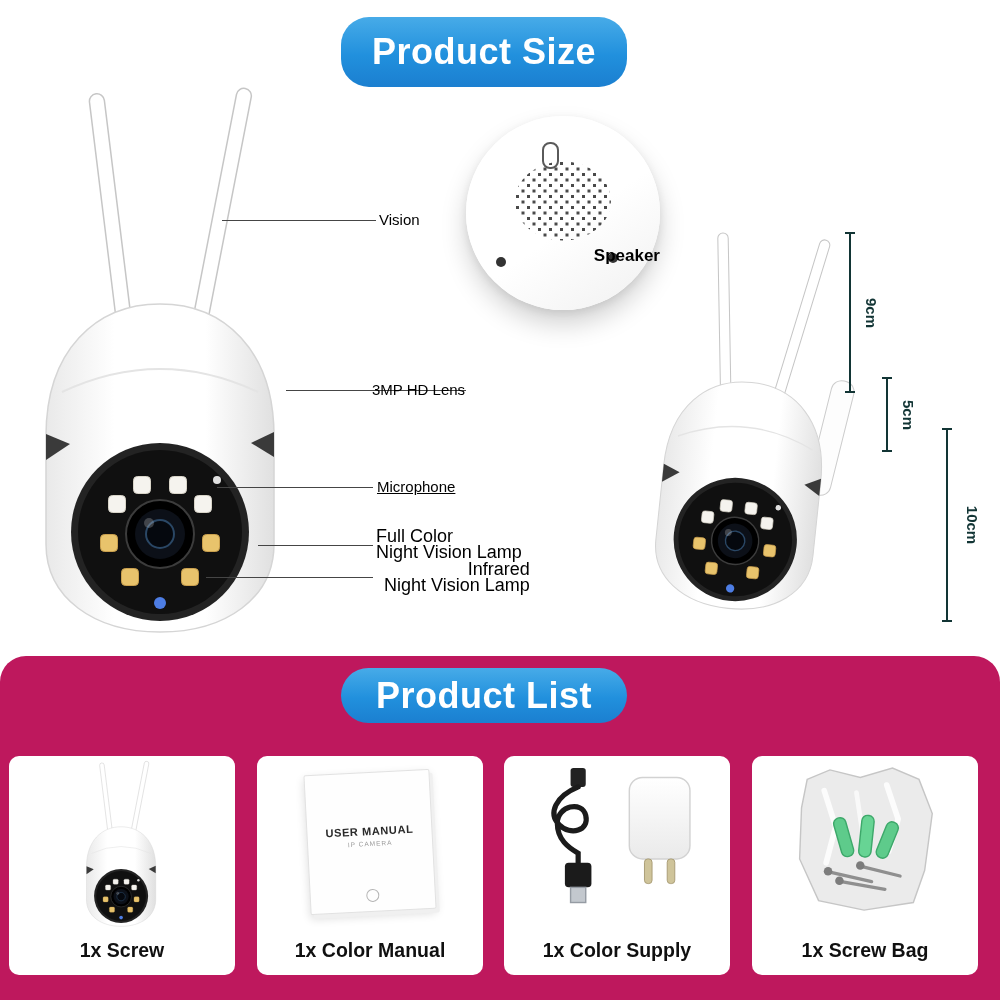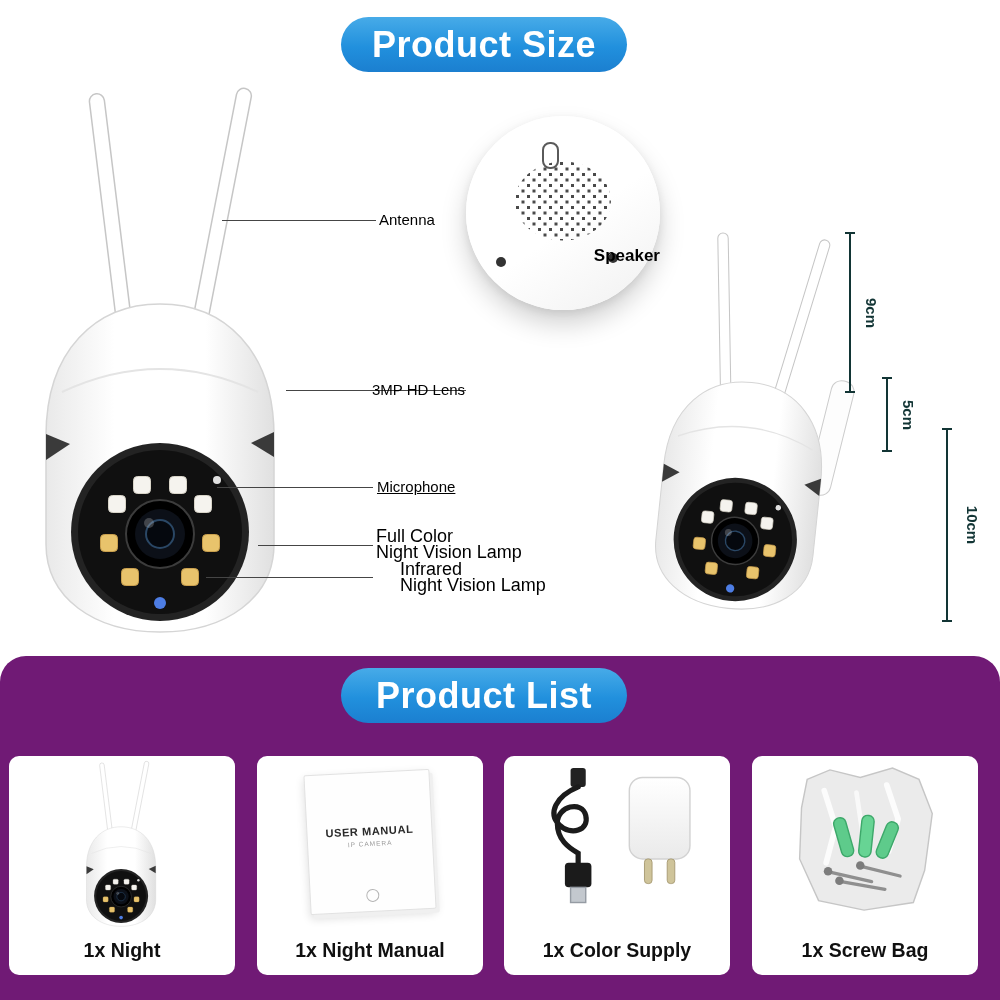--- a/index.html
+++ b/index.html
@@ -7,21 +7,21 @@
     position:relative;width:1000px;height:1000px;background:#ffffff;
     font-family:"Liberation Sans", sans-serif;overflow:hidden;
   }
   
   .pill{
     position:absolute;display:flex;align-items:center;justify-content:center;
     background:linear-gradient(180deg,#47abe8 0%,#2190dd 55%,#1b7fd0 100%);
     color:#fff;font-weight:700;font-size:36px;border-radius:28px;
     letter-spacing:0.5px;
   }
-  #pill-size{left:341px;top:17px;width:286px;height:55px;}
+  #pill-size{left:341px;top:17px;width:286px;height:70px;}
   #pill-list{left:341px;top:12px;width:286px;height:55px;}
   
   .abs{position:absolute;}
   #big-camera{left:28px;top:84px;z-index:1;}
   #small-camera{left:656px;top:230px;transform:rotate(6deg);transform-origin:50% 50%;z-index:2;}
   #bracket{
     left:819px;top:379px;width:22px;height:116px;border-radius:11px;
     background:#fdfdfd;border:1px solid #cccccc;transform:rotate(14deg);z-index:1;
   }
   
@@ -56,38 +56,38 @@
   .callout-2{position:absolute;color:#000;font-size:18px;line-height:16px;font-weight:500;z-index:6;white-space:nowrap;}
   #antenna-line{left:222px;top:220px;width:154px;}
   #antenna-label{left:379px;top:211px;}
   #lens-line{left:286px;top:390px;width:180px;}
   #lens-label{left:372px;top:381px;}
   #mic-line{left:217px;top:487px;width:156px;}
   #mic-label{left:377px;top:478px;text-decoration:underline;}
   #fullcolor-line{left:258px;top:545px;width:115px;}
   #fullcolor-label{left:376px;top:528px;}
   #infrared-line{left:206px;top:577px;width:167px;}
-  #infrared-label{left:400px;top:561px;}
+  #infrared-label{left:384px;top:561px;text-align:right;}
   
   .dim{position:absolute;width:2px;background:#123535;z-index:3;}
   .dim::before,.dim::after{content:"";position:absolute;left:-4px;width:10px;height:2px;background:#123535;}
   .dim::before{top:0;}
   .dim::after{bottom:0;}
   .dim-label{
     position:absolute;left:7px;top:50%;
     transform:translateY(-50%) rotate(90deg);
     font-size:15px;font-weight:700;color:#123535;white-space:nowrap;
   }
   #dim-9{left:849px;top:232px;height:161px;}
   #dim-5{left:886px;top:377px;height:75px;}
   #dim-10{left:946px;top:428px;height:194px;}
   
   #bottom{
     position:absolute;left:0;top:656px;width:1000px;height:344px;
-    background:#701a75;border-radius:26px 26px 0 0;
+    background:#be185d;border-radius:26px 26px 0 0;
   }
   .card{
     position:absolute;top:100px;width:226px;height:219px;background:#ffffff;
     border-radius:10px;display:flex;flex-direction:column;align-items:center;
   }
   #card-1{left:9px;}
   #card-2{left:257px;}
   #card-3{left:504px;}
   #card-4{left:752px;border-radius:10px;}
   .card-label{
@@ -154,21 +154,21 @@
   <svg class="abs" id="big-camera" width="270" height="560" viewBox="0 0 270 560">
       <use href="#cam"></use>
     </svg>
 
   <div class="leader" id="antenna-line"></div>
   <div class="leader" id="lens-line"></div>
   <div class="leader" id="mic-line"></div>
   <div class="leader" id="fullcolor-line"></div>
   <div class="leader" id="infrared-line"></div>
 
-  <div class="callout" id="antenna-label">Antenna</div>
+  <div class="callout" id="antenna-label">Vision</div>
   <div class="callout" id="lens-label">3MP HD Lens</div>
   <div class="callout" id="mic-label">Microphone</div>
   <div class="callout-2" id="fullcolor-label">
     <div>Full Color</div>
     <div>Night Vision Lamp</div>
   </div>
   <div class="callout-2" id="infrared-label">
     <div>Infrared</div>
     <div>Night Vision Lamp</div>
   </div>
@@ -196,30 +196,30 @@
     <span class="dim-label">10cm</span>
   </div>
 
   <div id="bottom">
     <div class="pill" id="pill-list">Product List</div>
 
     <div class="card" id="card-1">
       <svg class="card-cam" width="82" height="170" viewBox="0 0 270 560">
           <use href="#cam"></use>
         </svg>
-      <div class="card-label">1x Night</div>
+      <div class="card-label">1x Screw</div>
     </div>
 
     <div class="card" id="card-2">
       <div class="manual">
         <div class="manual-title">USER MANUAL</div>
         <div class="manual-sub">IP CAMERA</div>
         <div class="manual-ring"></div>
       </div>
-      <div class="card-label">1x Night Manual</div>
+      <div class="card-label">1x Color Manual</div>
     </div>
 
     <div class="card" id="card-3">
       <svg width="180" height="152" viewBox="0 0 190 160" style="margin-top:8px">
         <g>
           <rect x="46" y="4" width="16" height="20" rx="3" fill="#222"></rect>
           <path d="M 54 24 C 30 34 22 52 34 64 C 46 76 66 70 62 54 C 58 38 32 44 32 62 C 32 80 44 88 54 94 L 54 104" stroke="#1b1b1b" stroke-width="5.5" fill="none" stroke-linecap="round"></path>
           <rect x="40" y="104" width="28" height="26" rx="4" fill="#1b1b1b"></rect>
           <rect x="46" y="130" width="16" height="16" fill="#c3c8ce" stroke="#959ba3" stroke-width="1.5"></rect>
         </g>

